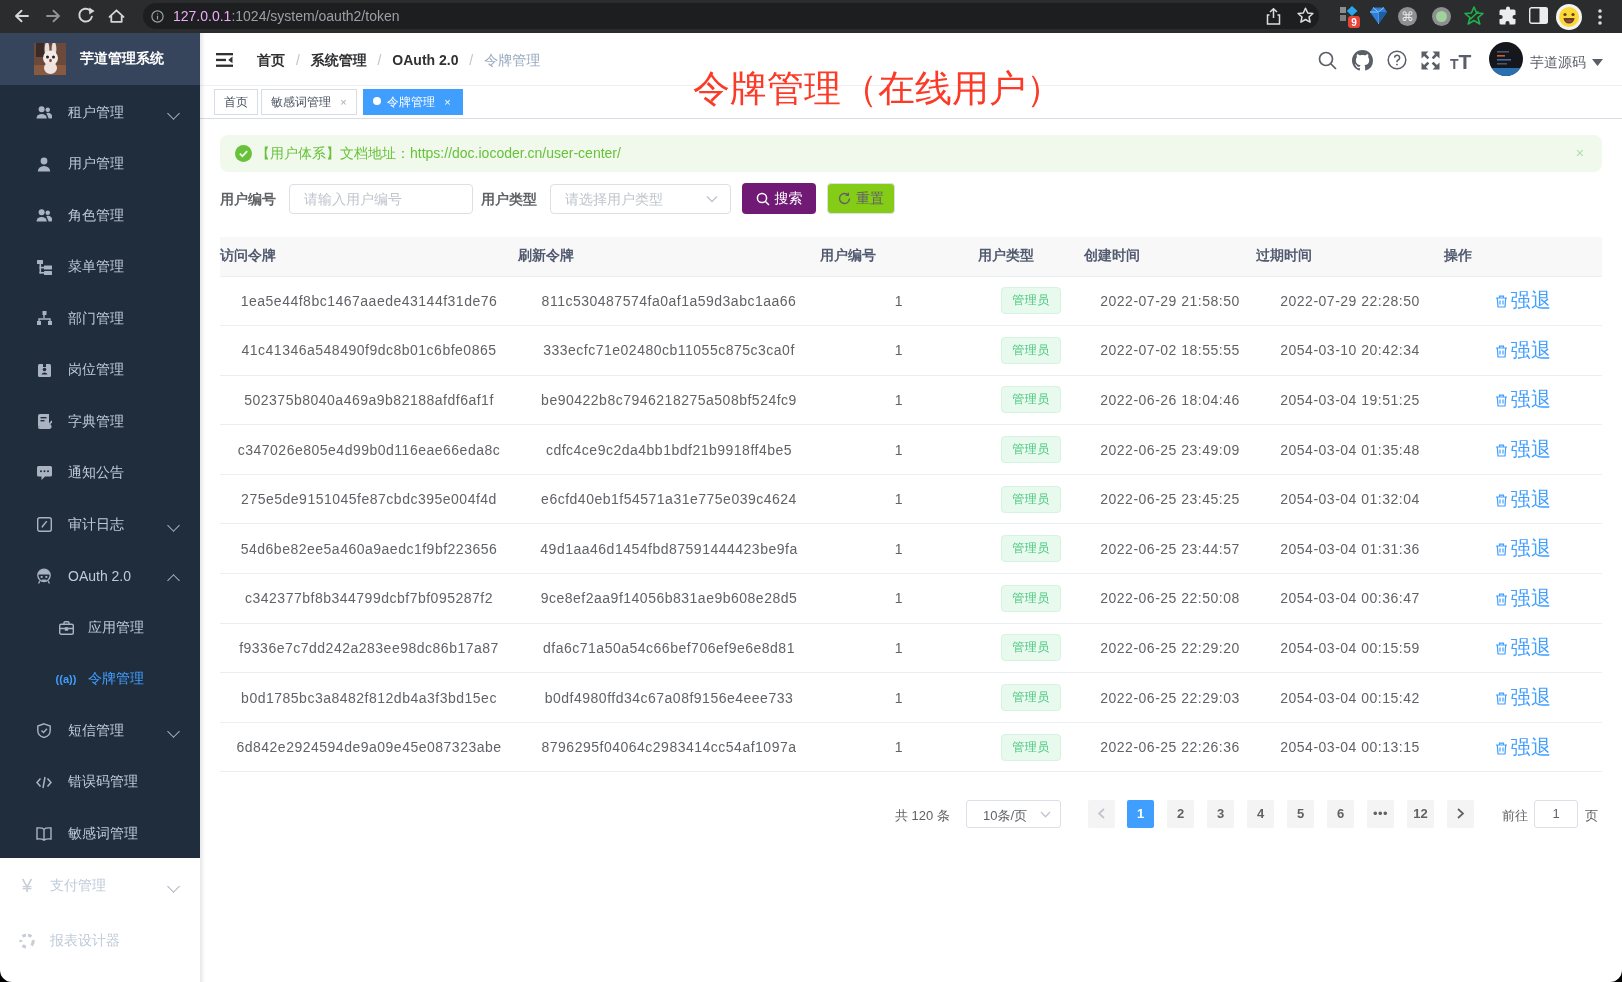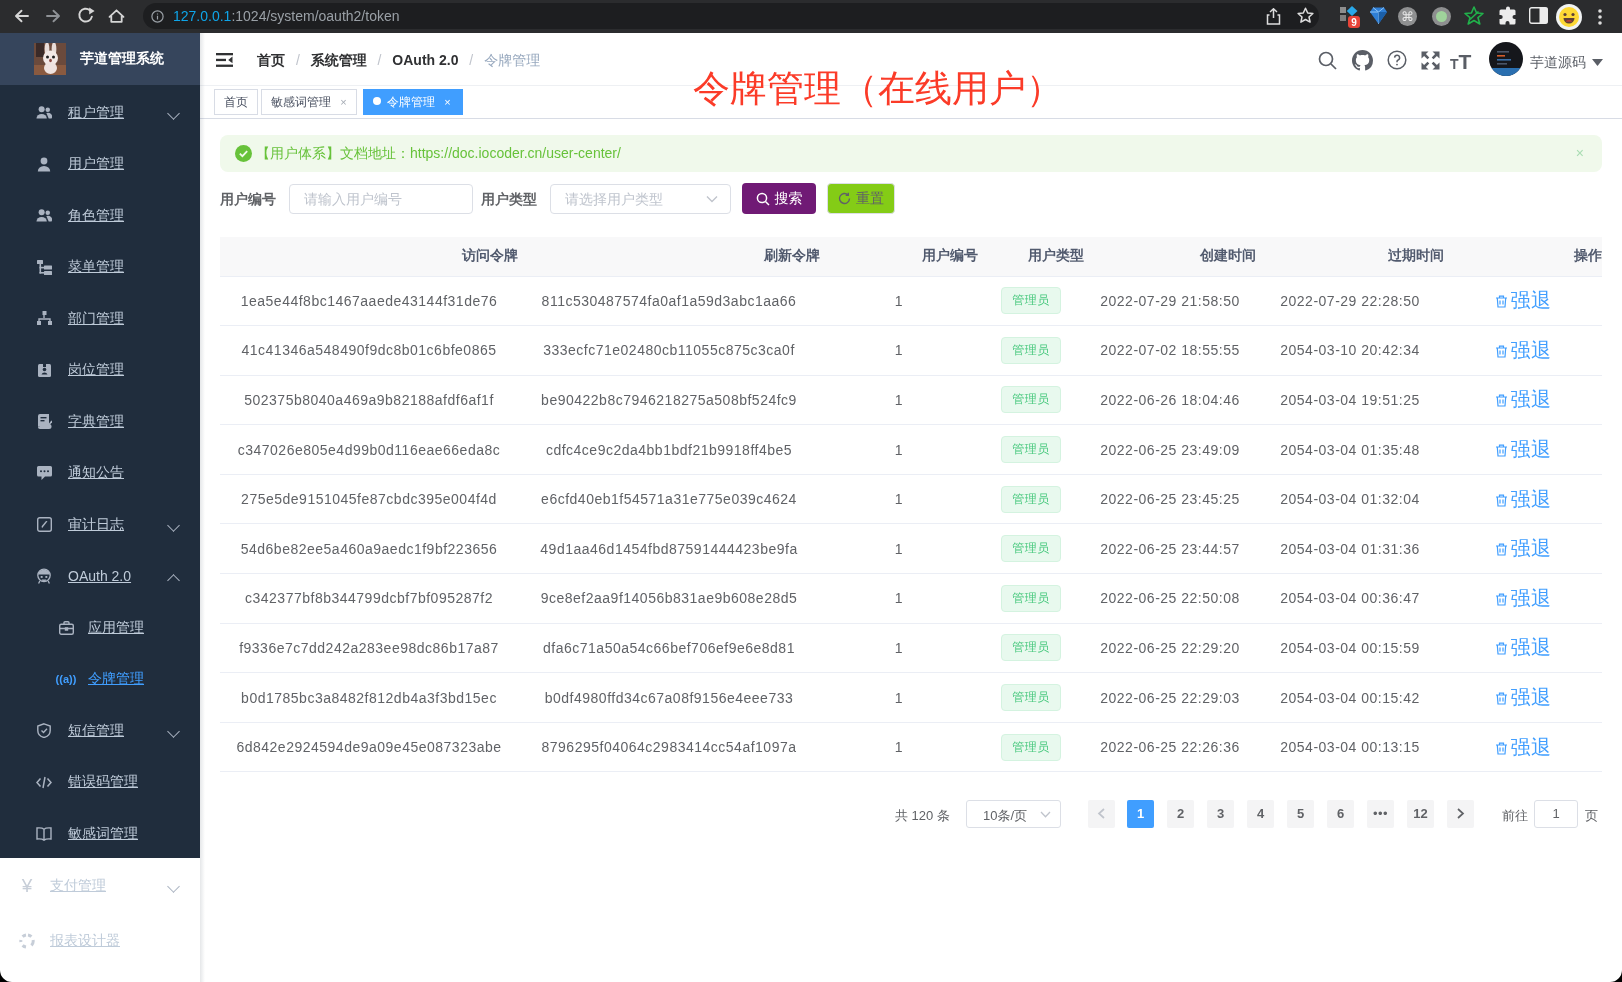--- a/index.html
+++ b/index.html
@@ -3,28 +3,28 @@
 <meta charset="utf-8">
 <style>
 * { margin:0; padding:0; box-sizing:border-box; }
 html,body { width:1622px; height:982px; overflow:hidden; background:#fff;
   font-family:"Liberation Sans", sans-serif; }
 .abs { position:absolute; }
 
 #chrome { position:absolute; left:0; top:0; width:1622px; height:33px; background:#2b2c2e; }
 #urlpill { position:absolute; left:143px; top:3px; width:1176px; height:26px; border-radius:13px; background:#1d1e20; }
 .curl { font-size:14px; color:#9aa0a6; }
-.curl b { color:#0ea5e9; font-weight:500; }
+.curl b { color:#f0abfc; font-weight:500; }
 
 #sidebar { position:absolute; left:0; top:33px; width:200px; height:750px; background:#0f172a; }
 #sbhead { position:absolute; left:0; top:0; width:200px; height:52px; background:#36455c; }
 #sbdark { position:absolute; left:0; top:52px; width:200px; height:773px; background:#202d3d; }
 .mi { position:absolute; left:0; width:200px; height:51.5px; display:flex; align-items:center; color:#bfcbd9; font-size:14px; }
 .mi .ic { position:absolute; left:36px; width:16px; height:16px; display:flex; align-items:center; justify-content:center; }
-.mi .tx { position:absolute; left:68px;text-decoration:underline; }
+.mi .tx { position:absolute; left:68px; }
 .mi .ar { position:absolute; right:22px; top:50%; margin-top:-4px; }
 .mi3 .ic { left:58px; }
 .mi3 .tx { left:88px; }
 .mi1 .ic { left:19px; }
 .mi1 .tx { left:50px; }
 .chev { display:block; width:9px; height:9px; border-right:1.6px solid #aab3c1; border-bottom:1.6px solid #aab3c1; transform:rotate(45deg); }
 .chevup { transform:rotate(-135deg); margin-top:4px; }
 
 #navbar { position:absolute; left:200px; top:33px; width:1422px; height:53px; background:#fff; border-bottom:1px solid #eef0f3; }
 .bc { font-size:14px; color:#303133; font-weight:600; }
@@ -38,21 +38,21 @@
 .tag .x { margin-left:6px; font-size:11px; }
 
 #alert { position:absolute; left:220px; top:135px; width:1382px; height:37px; background:#f0f9eb; border-radius:8px; }
 #alert .t { position:absolute; left:36px; top:10px; font-size:14px; color:#67c23a; }
 #alert .x { position:absolute; right:18px; top:10px; color:#a8dcb2; font-size:14px; }
 .flabel { font-size:14px; font-weight:700; color:#606266; }
 .finput { position:absolute; height:30px; border:1px solid #dcdfe6; border-radius:4px; background:#fff; font-size:14px; color:#bfc4cd; line-height:28px; padding-left:14px; }
 .btn { position:absolute; height:31px; border-radius:4px; font-size:14px; display:flex; align-items:center; justify-content:center; }
 
 #tbl { position:absolute; left:220px; top:237px; width:1382px; border-collapse:collapse; table-layout:fixed; }
-#tbl th { background:#f8f8f9; color:#515a6e; font-size:14px; font-weight:700; height:39px; border-bottom:1px solid #ebeef5; text-align:right; }
+#tbl th { background:#f8f8f9; color:#515a6e; font-size:14px; font-weight:700; height:39px; border-bottom:1px solid #ebeef5; text-align:left; }
 #tbl td { height:49.6px; border-bottom:1px solid #ebeef5; font-size:14px; color:#606266; text-align:center; letter-spacing:0.5px; }
 .gtag { display:inline-block; height:27px; line-height:25px; padding:0 10px; background:#e8f9ee; border:1px solid #d4f3e0; border-radius:4px; color:#47c87d; font-size:12px; }
 .kick { color:#409eff; font-size:20px; }
 .pbtn { position:absolute; top:800px; width:27px; height:28px; border-radius:2px; background:#f4f4f5; color:#606266; font-size:13px; font-weight:600; text-align:center; line-height:28px; }
 .pbtn.on { background:#409eff; color:#fff; }
 #redno { position:absolute; left:693px; top:64px; width:700px; font-size:37px; color:#fb3b28; letter-spacing:0px; font-weight:400; }
 </style>
 </head>
 <body>
 

